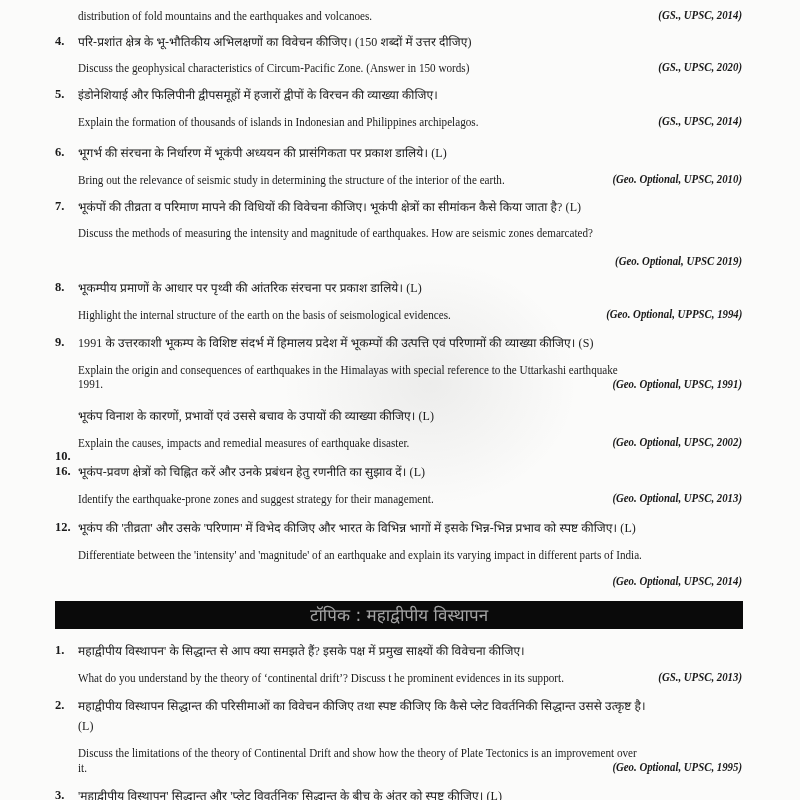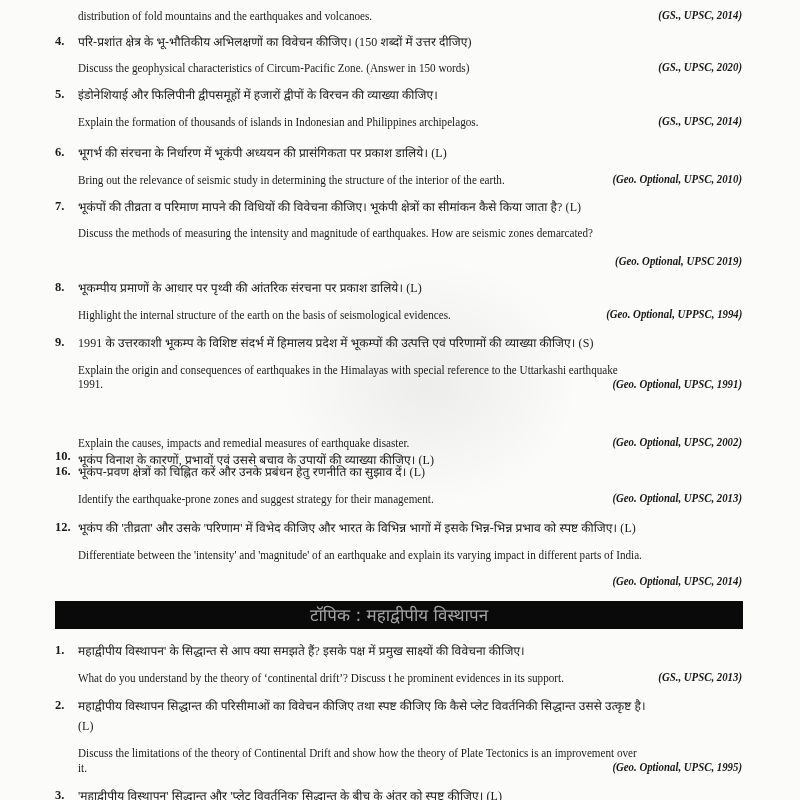--- a/index.html
+++ b/index.html
@@ -63,21 +63,21 @@
   <div class="line hi" style="top:272px;">भूकम्पीय प्रमाणों के आधार पर पृथ्वी की आंतरिक संरचना पर प्रकाश डालिये। (L)</div>
   <div class="src" style="top:299px;">(Geo. Optional, UPPSC, 1994)</div>
 
   <div class="num" style="top:327px;">9.</div>
   <div class="line hi" style="top:327px;">1991 के उत्तरकाशी भूकम्प के विशिष्ट संदर्भ में हिमालय प्रदेश में भूकम्पों की उत्पत्ति एवं परिणामों की व्याख्या कीजिए। (S)</div>
   <div class="line" style="top:354px;"><span class="en">Explain the origin and consequences of earthquakes in the Himalayas with special reference to the Uttarkashi earthquake</span></div>
   <div class="line" style="top:368px;"><span class="en">1991.</span></div>
   <div class="src" style="top:369px;">(Geo. Optional, UPSC, 1991)</div>
 
   <div class="num" style="top:400px;margin-top:41px;">10.</div>
-  <div class="line hi" style="top:400px;margin-top:44px;">भूकंप विनाश के कारणों, प्रभावों एवं उससे बचाव के उपायों की व्याख्या कीजिए। (L)</div>
+  <div class="line hi" style="top:400px;">भूकंप विनाश के कारणों, प्रभावों एवं उससे बचाव के उपायों की व्याख्या कीजिए। (L)</div>
   <div class="line" style="top:427px;"><span class="en">Explain the causes, impacts and remedial measures of earthquake disaster.</span></div>
   <div class="src" style="top:427px;">(Geo. Optional, UPSC, 2002)</div>
 
   <div class="num" style="top:456px;">16.</div>
   <div class="line hi" style="top:456px;">भूकंप-प्रवण क्षेत्रों को चिह्नित करें और उनके प्रबंधन हेतु रणनीति का सुझाव दें। (L)</div>
   <div class="line" style="top:483px;"><span class="en">Identify the earthquake-prone zones and suggest strategy for their management.</span></div>
   <div class="src" style="top:483px;">(Geo. Optional, UPSC, 2013)</div>
 
   <div class="num" style="top:512px;text-align:right;">12.</div>
   <div class="line hi" style="top:512px;">भूकंप की 'तीव्रता' और उसके 'परिणाम' में विभेद कीजिए और भारत के विभिन्न भागों में इसके भिन्न-भिन्न प्रभाव को स्पष्ट कीजिए। (L)</div>

